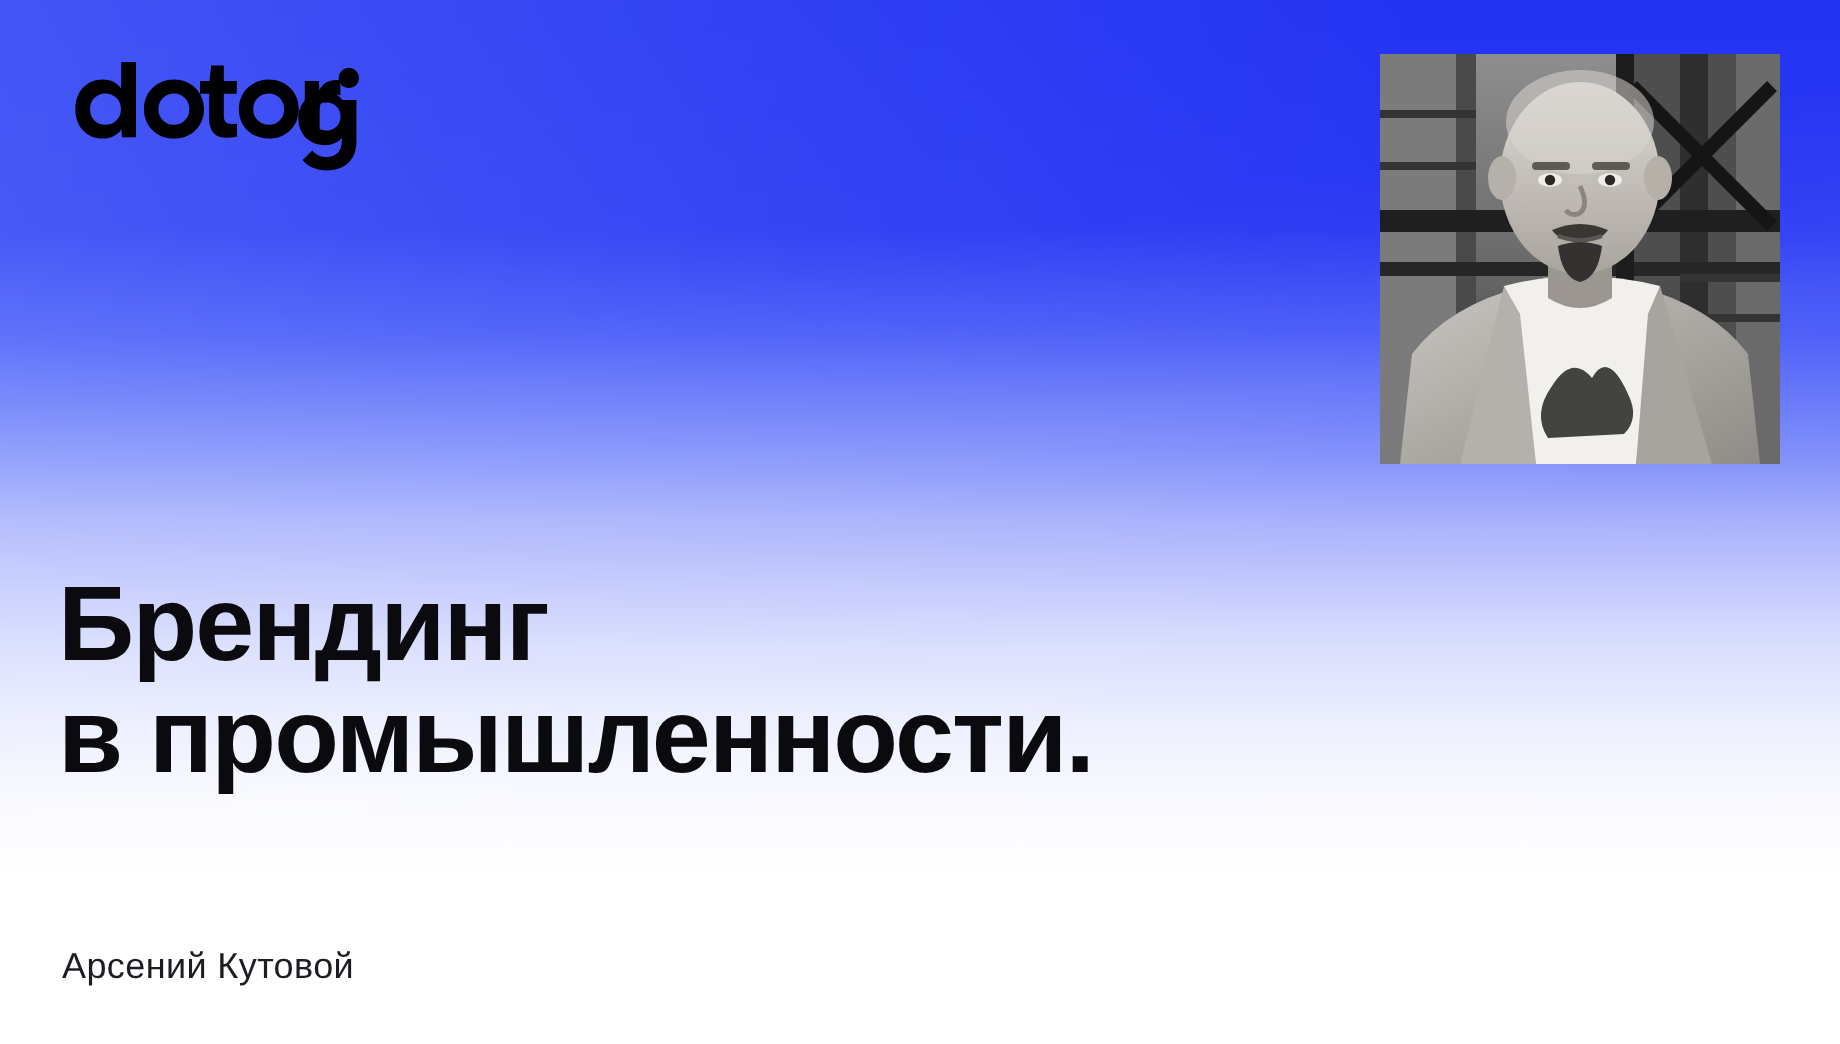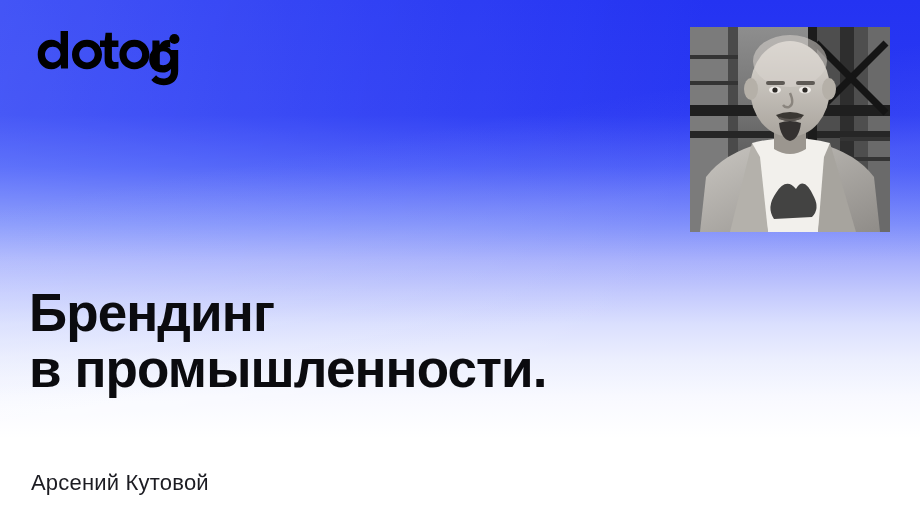--- a/index.html
+++ b/index.html
@@ -99,21 +99,21 @@
     white-space: nowrap;
   }
   .headline .hl-line { display: block; }
 
   
   .author {
     position: absolute;
     left: 31px;
     top: 469px;
     color: #1c1c22;
-    font-size: 22px;
+    font-size: 18px;
     line-height: 28px;
     font-weight: 400;
     letter-spacing: 0.2px;
     white-space: nowrap;
   }
 </style>
 </head>
 <body>
 
 <div class="slide">

